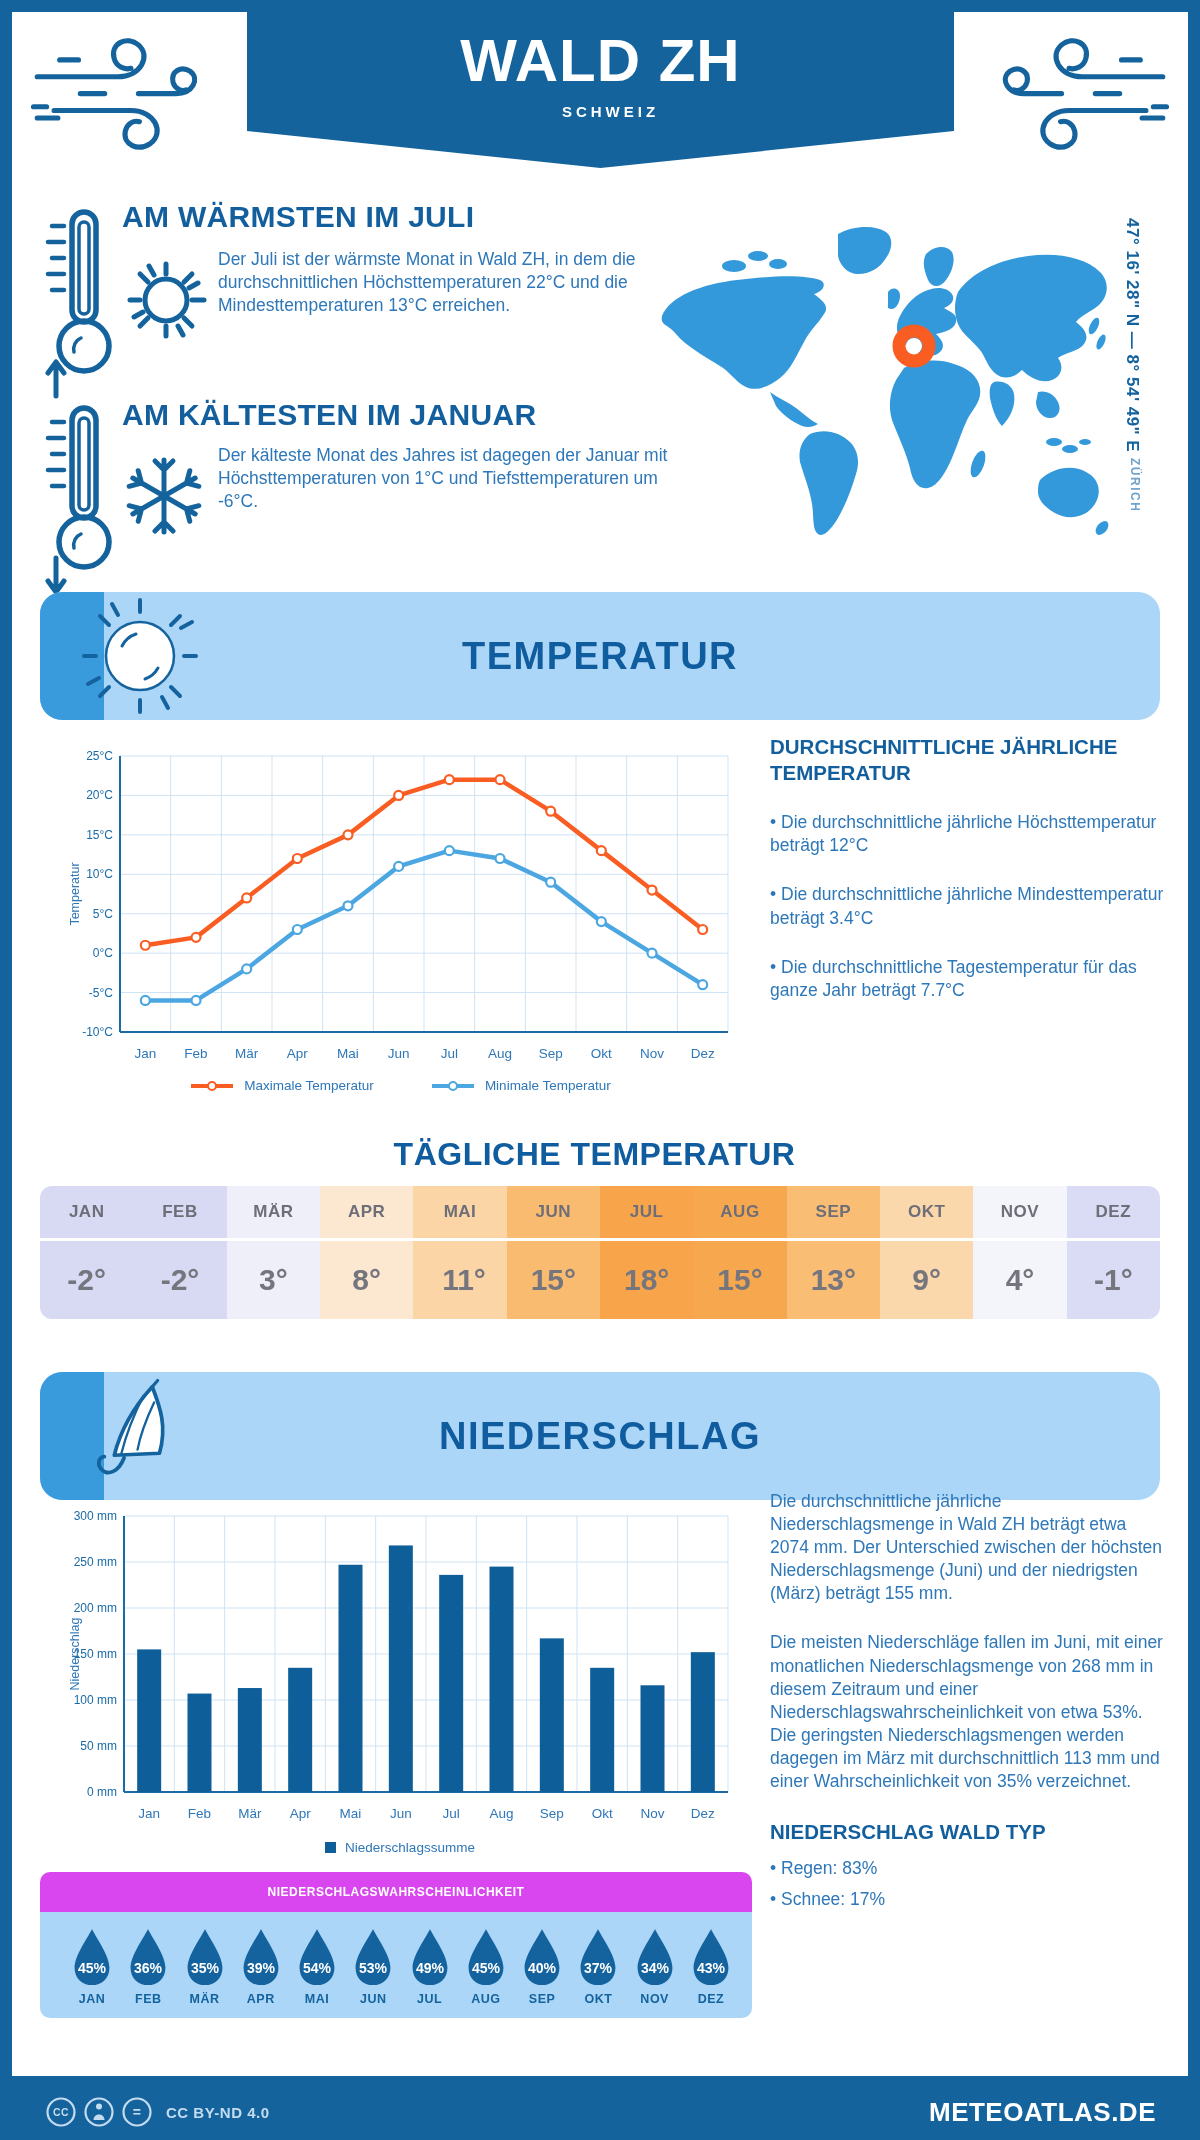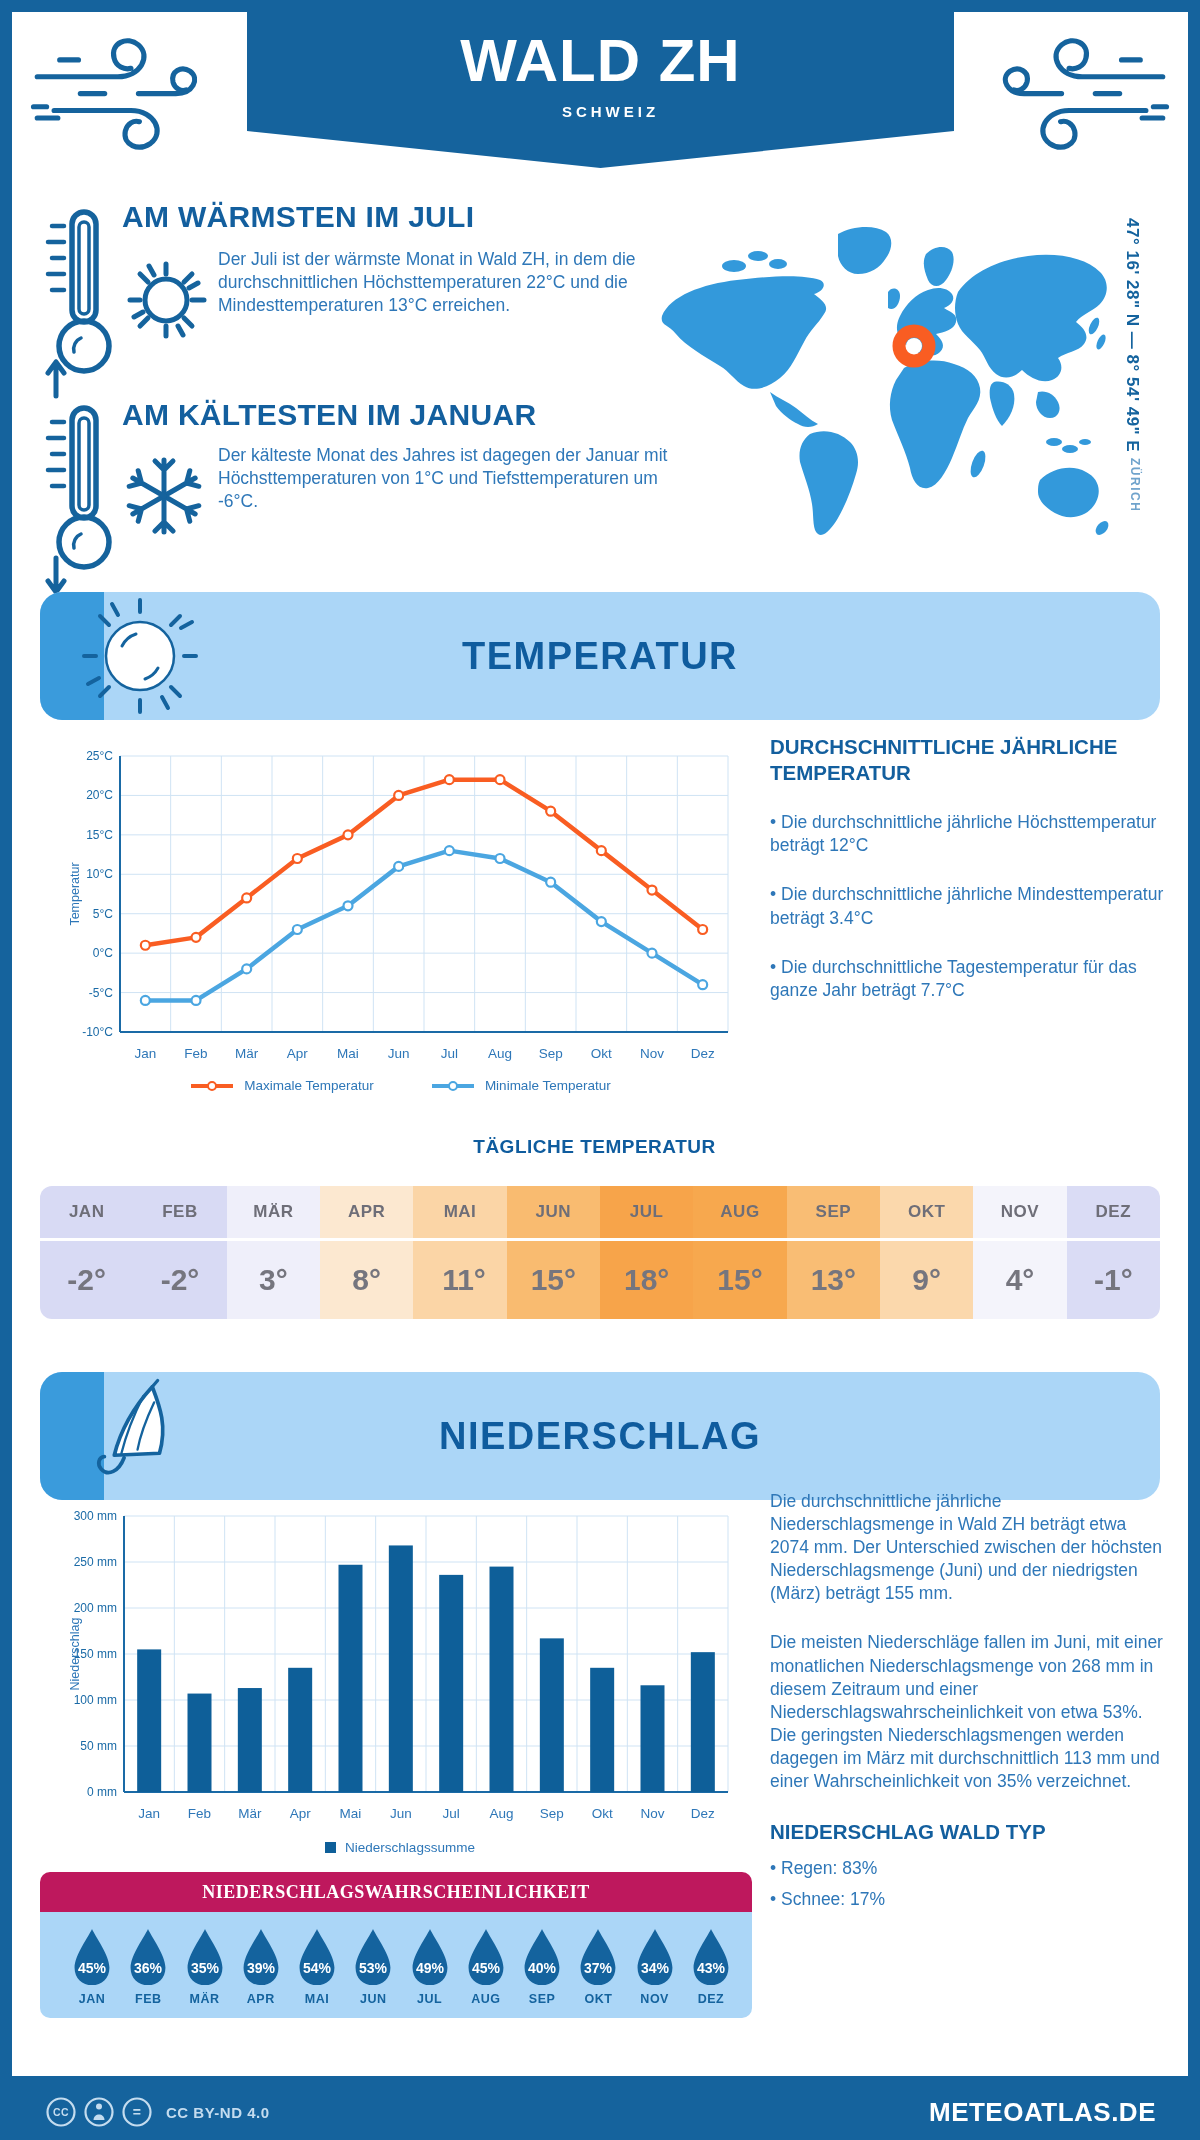--- a/index.html
+++ b/index.html
@@ -48,33 +48,33 @@
   .sq{width:11px;height:11px;display:inline-block;}
 
   
   .side-col{position:absolute;width:400px;color:#2E77B8;font-size:17.5px;line-height:1.32;}
   .side-heading{font-size:20.5px;font-weight:bold;color:#135F9E;line-height:1.25;margin:0 0 26px 0;}
   .side-col p{margin:0 0 26px 0;}
   .side-col .tight{margin:0 0 8px 0;}
 
   
   .daily-title{position:absolute;left:0;top:1136px;width:1189px;text-align:center;
-               font-size:19px;font-weight:bold;color:#0F5C9E;letter-spacing:.5px;}
+               font-size:32px;font-weight:bold;color:#0F5C9E;letter-spacing:.5px;}
   .month-table{position:absolute;left:40px;top:1186px;width:1120px;display:grid;
                grid-template-columns:repeat(12,1fr);grid-template-rows:52px 78px;row-gap:3px;
                border-radius:12px;overflow:hidden;}
   .mt-head{display:flex;align-items:center;justify-content:center;font-size:17px;font-weight:bold;
            color:#6E6E78;letter-spacing:.5px;}
   .mt-val{display:flex;align-items:center;justify-content:center;font-size:30px;font-weight:bold;
           color:#75757E;}
 
   
   .prob-box{position:absolute;left:40px;top:1872px;width:712px;}
-  .prob-title{height:40px;line-height:40px;background:#be185d;color:#fff;text-align:center;
-              font-size:18px;font-weight:bold;letter-spacing:.5px;border-radius:10px 10px 0 0;font-family:Liberation Serif, serif;}
+  .prob-title{height:40px;line-height:40px;background:#d946ef;color:#fff;text-align:center;
+              font-size:12px;font-weight:bold;letter-spacing:.5px;border-radius:10px 10px 0 0;}
   .prob-body{background:#ABD6F7;border-radius:0 0 10px 10px;padding:14px 16px 12px 27px;}
   .drops-row{display:flex;justify-content:space-between;}
   .drop-item{display:flex;flex-direction:column;align-items:center;width:50px;}
   .drop-month{margin-top:4px;font-size:12.5px;font-weight:bold;color:#14639E;letter-spacing:.5px;}
 
   
   .footer{position:absolute;left:0;top:2068px;width:1200px;height:72px;background:#15639D;
           display:flex;align-items:center;justify-content:space-between;padding:0 44px;box-sizing:border-box;margin-top:8px;}
   .footer-left{display:flex;align-items:center;gap:12px;color:#C4DCEF;font-size:15px;font-weight:bold;letter-spacing:.5px;}
   .footer-site{color:#fff;font-size:26px;font-weight:bold;letter-spacing:.5px;}

